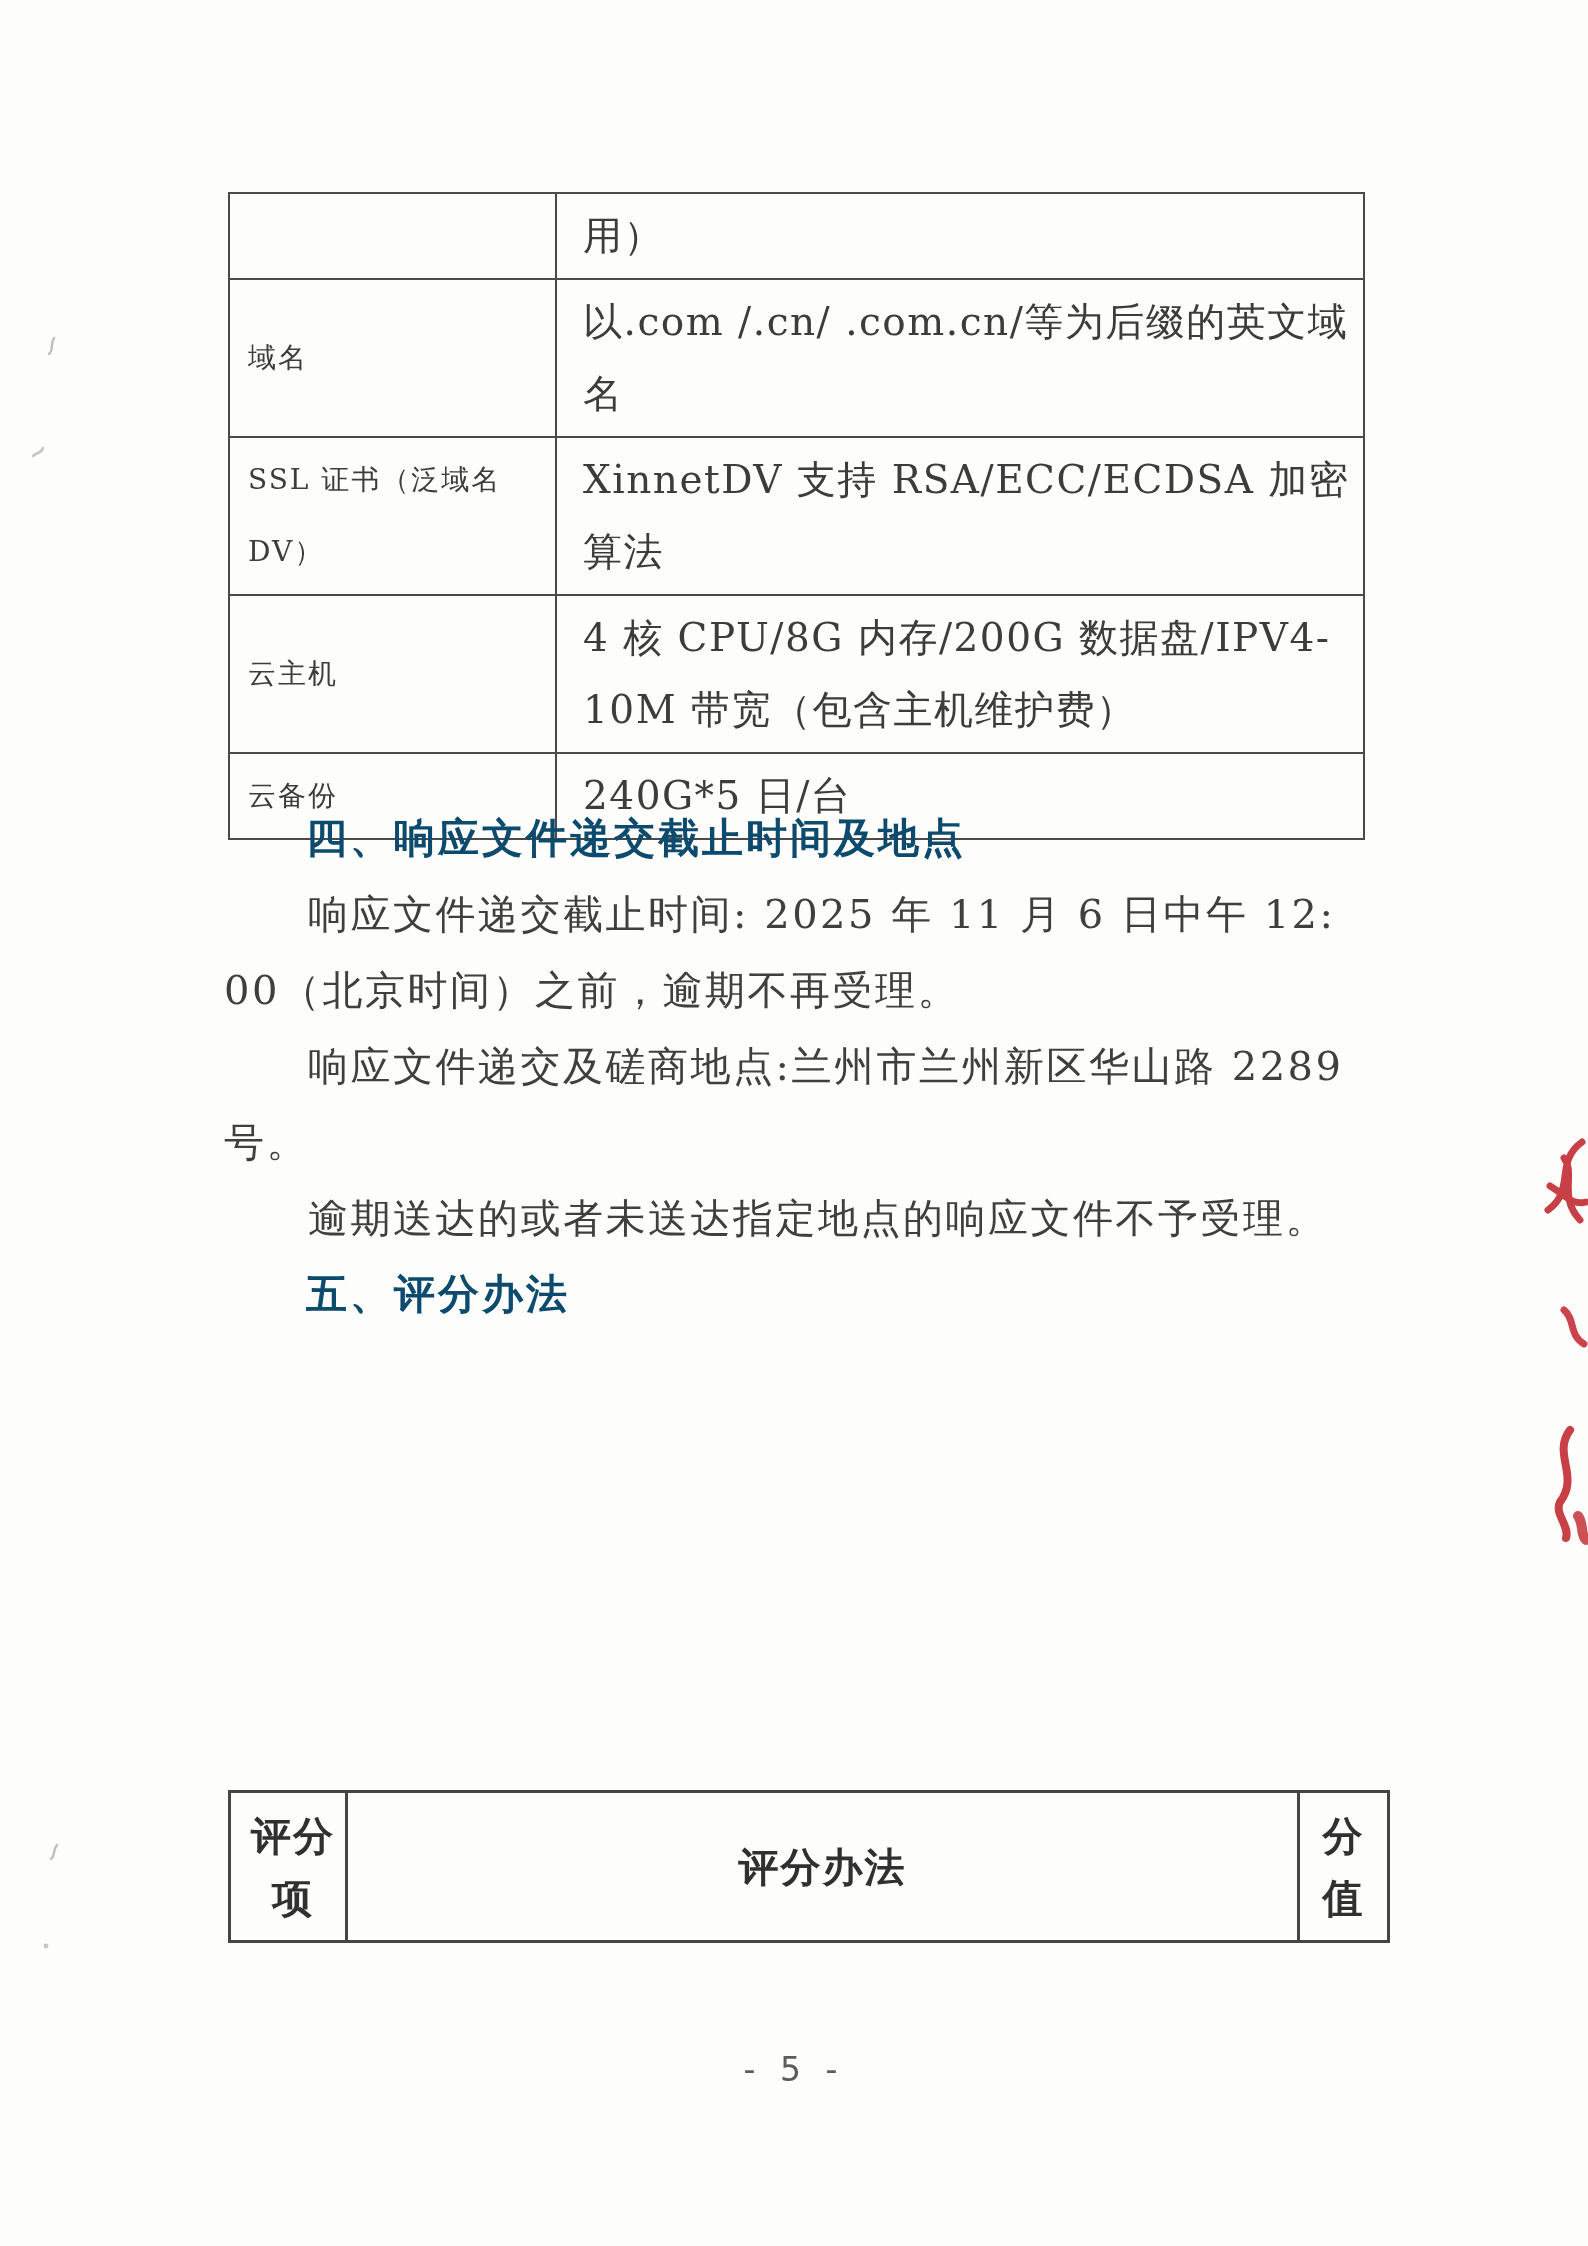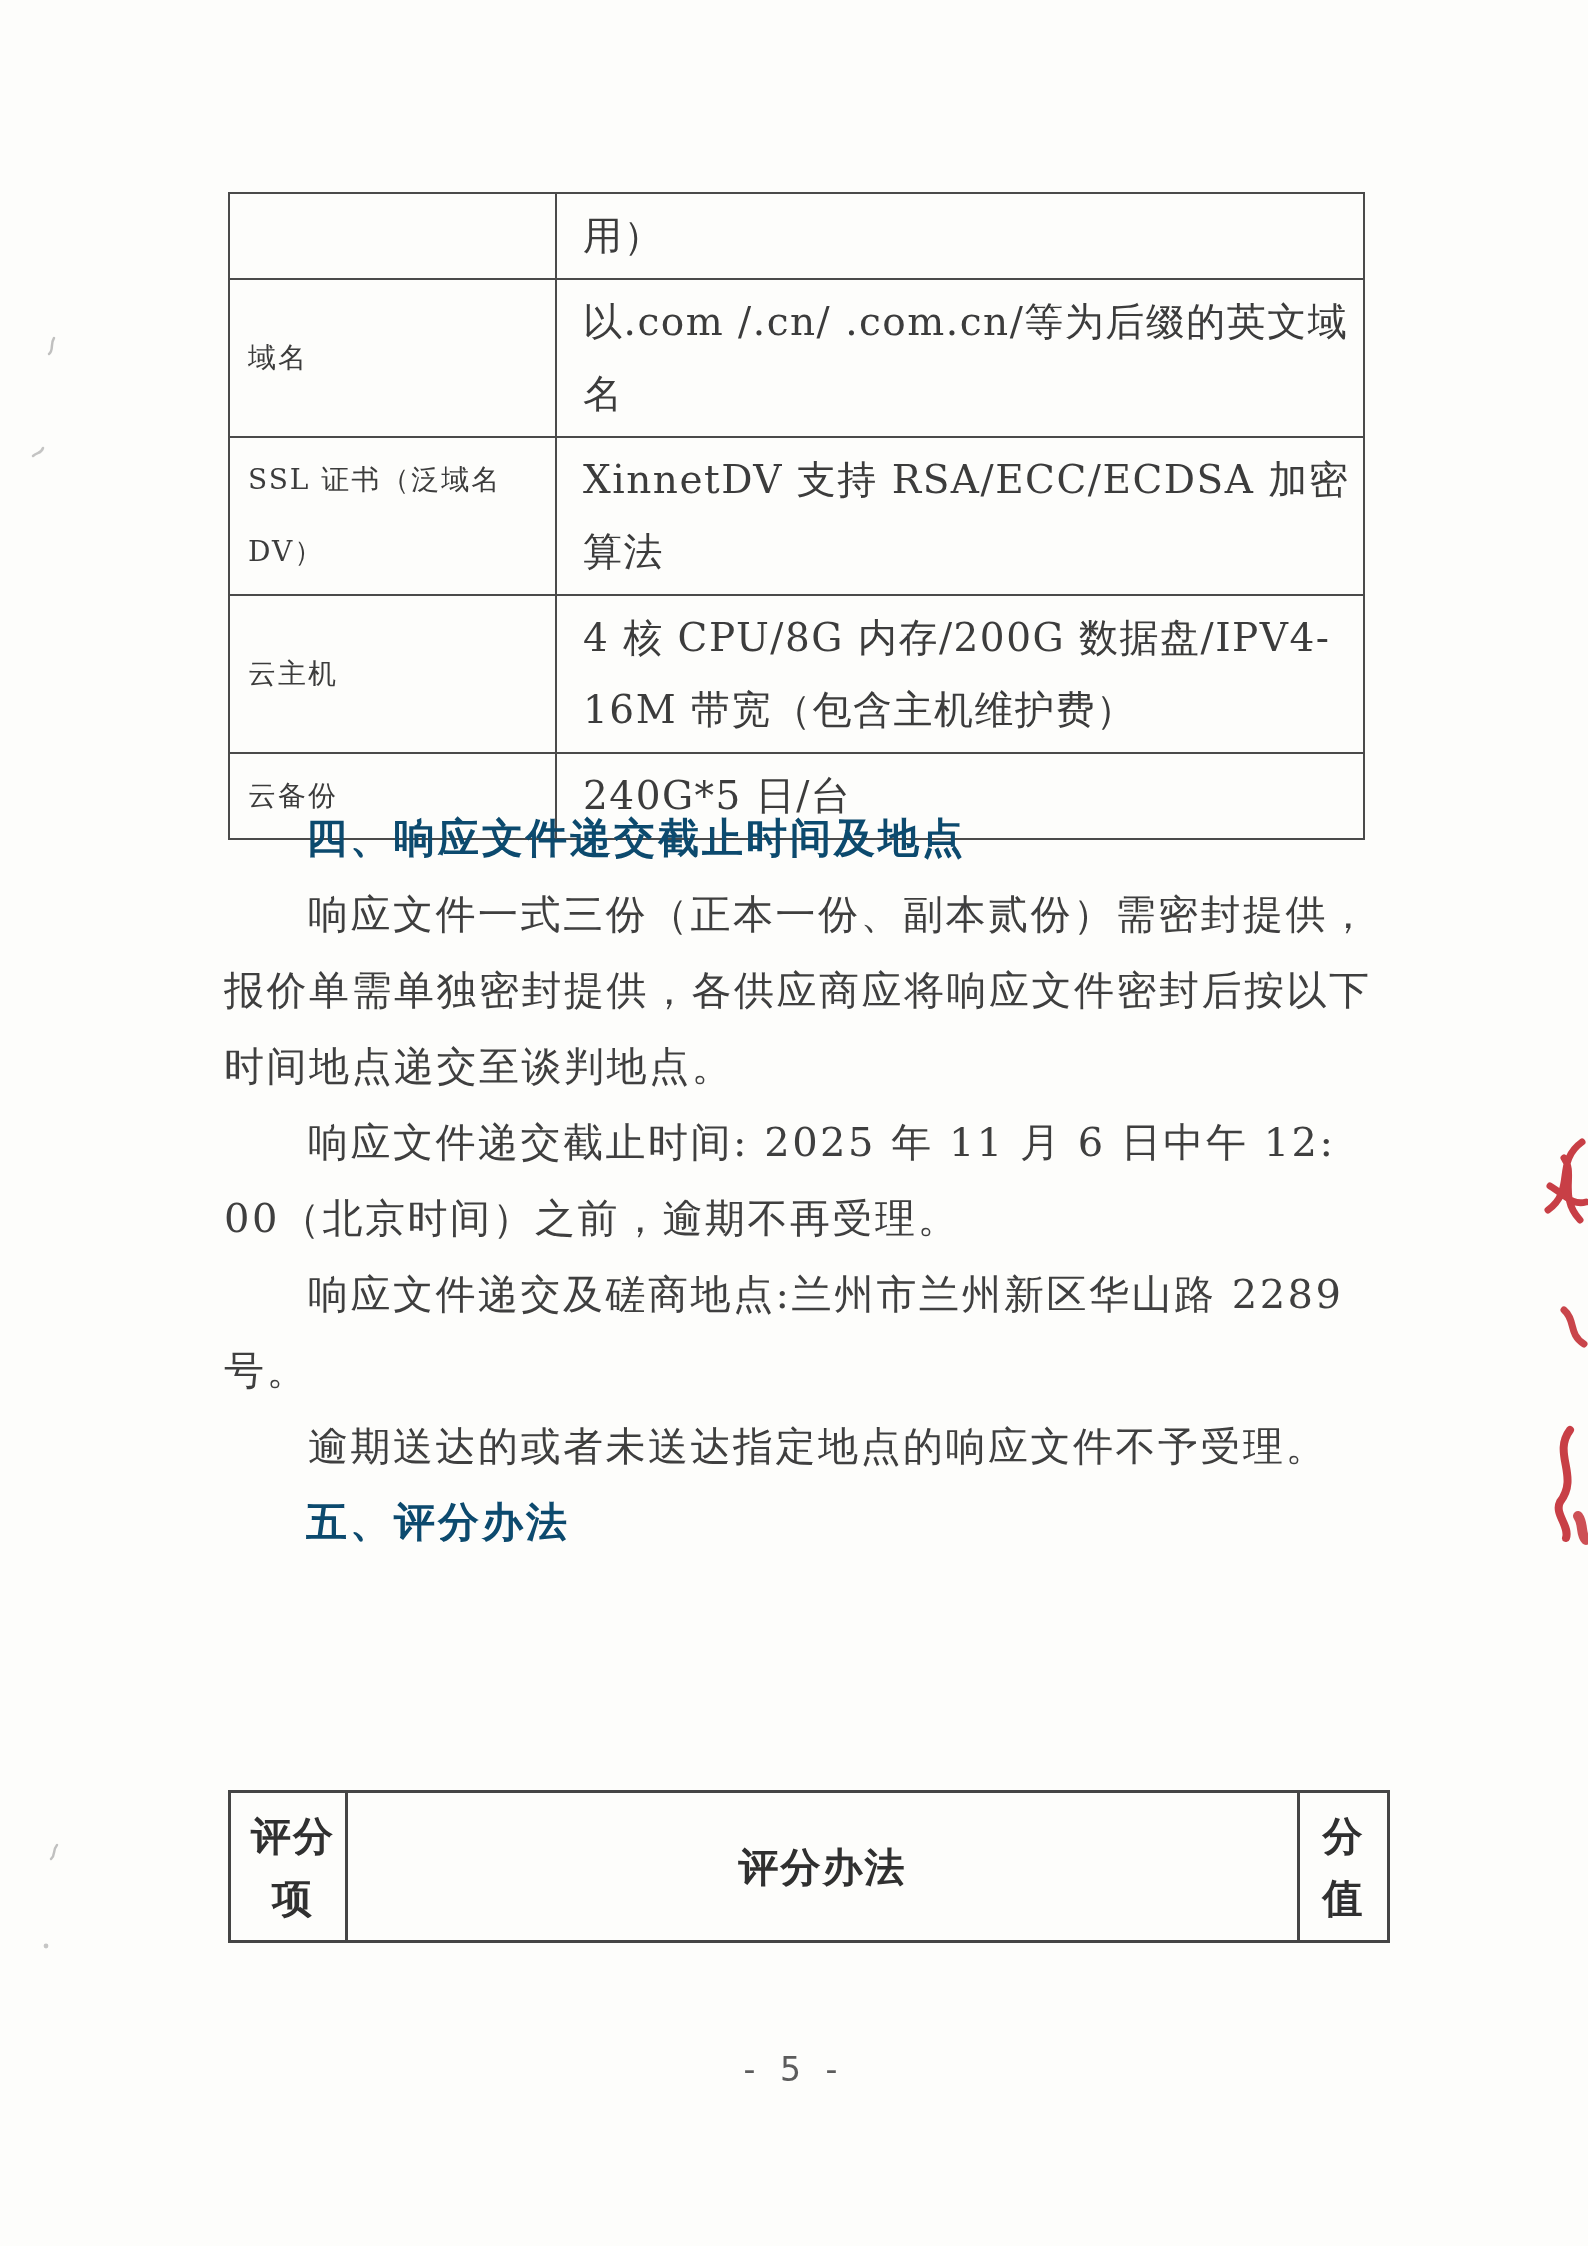--- a/index.html
+++ b/index.html
@@ -65,32 +65,31 @@
       <tr style="height:145px">
         <td class="lab">域名</td>
         <td class="val">以.com /.cn/ .com.cn/等为后缀的英文域名</td>
       </tr>
       <tr style="height:150px">
         <td class="lab">SSL 证书（泛域名 DV）</td>
         <td class="val">XinnetDV 支持 RSA/ECC/ECDSA 加密算法</td>
       </tr>
       <tr style="height:150px">
         <td class="lab">云主机</td>
-        <td class="val">4 核 CPU/8G 内存/200G 数据盘/IPV4-16M 带宽（包含主机维护费）</td>
+        <td class="val">4 核 CPU/8G 内存/200G 数据盘/IPV4-10M 带宽（包含主机维护费）</td>
       </tr>
       <tr style="height:80px">
         <td class="lab">云备份</td>
         <td class="val">240G*5 日/台</td>
       </tr>
     </tbody>
   </table>
 
   <div class="text-block">
     <div class="sec-heading">四、响应文件递交截止时间及地点</div>
-    <p class="para">响应文件一式三份（正本一份、副本贰份）需密封提供，报价单需单独密封提供，各供应商应将响应文件密封后按以下时间地点递交至谈判地点。</p>
     <p class="para">响应文件递交截止时间: 2025 年 11 月 6 日中午 12: 00（北京时间）之前，逾期不再受理。</p>
     <p class="para">响应文件递交及磋商地点:兰州市兰州新区华山路 2289 号。</p>
     <p class="para">逾期送达的或者未送达指定地点的响应文件不予受理。</p>
     <div class="sec-heading">五、评分办法</div>
   </div>
 
   <table class="score-table">
     <colgroup>
         <col style="width:117px">
         <col>

